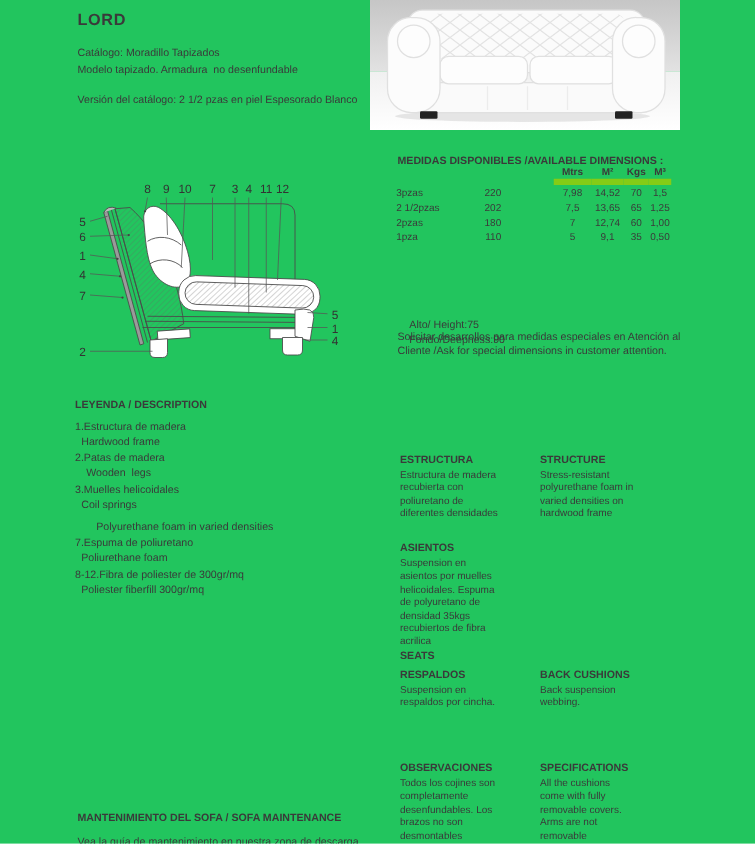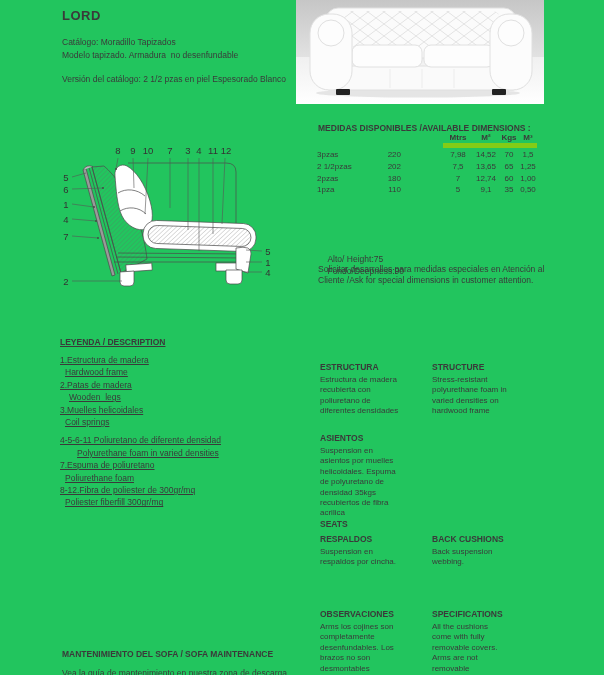--- a/index.html
+++ b/index.html
@@ -18,21 +18,21 @@
   .c-size{width:22px;text-align:right;}
   .c-gap{width:42px;}
   .c-m{width:30px;text-align:center;}
   .c-2{width:26px;text-align:center;}
   .c-k{width:20px;text-align:center;}
   .c-3{width:18px;text-align:center;}
   .thead .u{border-bottom:5px solid #84cc16;padding-bottom:1px;}
   
   .note{width:250px;font-size:8.5px;line-height:11px;}
   
-  .legend{position:absolute;left:60px;top:337px;width:250px;font-size:8.5px;text-decoration:underline;}
+  .legend{position:absolute;left:60px;top:318px;width:250px;font-size:8.5px;}
   .leg-items{margin-top:7px;}
   .leg-item{line-height:12.4px;}
   .leg-item .en{padding-left:5px;white-space:pre-wrap;}
   .leg-item:nth-child(2) .en{padding-left:9px;}
   .leg-item:nth-child(4){margin-top:6px;}
   .leg-item:nth-child(4) .en{padding-left:17px;}
   
   .spec-row{position:absolute;left:320px;display:flex;}
   .col-es{width:112px;}
   .col-en{width:122px;}
@@ -234,21 +234,20 @@
       </div>
       <div class="leg-item">
         <div class="es">2.Patas de madera</div>
         <div class="en">Wooden  legs</div>
       </div>
       <div class="leg-item">
         <div class="es">3.Muelles helicoidales</div>
         <div class="en">Coil springs</div>
       </div>
       <div class="leg-item">
-        <div class="es">4-5-6-11 Poliuretano de diferente densidad</div>
         <div class="en">Polyurethane foam in varied densities</div>
       </div>
       <div class="leg-item">
         <div class="es">7.Espuma de poliuretano</div>
         <div class="en">Poliurethane foam</div>
       </div>
       <div class="leg-item">
         <div class="es">8-12.Fibra de poliester de 300gr/mq</div>
         <div class="en">Poliester fiberfill 300gr/mq</div>
       </div>
@@ -297,21 +296,21 @@
     <div class="col-en">
       <div class="spec-title">BACK CUSHIONS</div>
       <div class="spec-body">Back suspension
 webbing.</div>
     </div>
   </div>
 
   <div class="spec-row" style="top:609px;">
     <div class="col-es">
       <div class="spec-title">OBSERVACIONES</div>
-      <div class="spec-body">Arms los cojines son
+      <div class="spec-body">Todos los cojines son
 completamente
 desenfundables. Los
 brazos no son
 desmontables</div>
     </div>
     <div class="col-en">
       <div class="spec-title">SPECIFICATIONS</div>
       <div class="spec-body">All the cushions
 come with fully
 removable covers.

